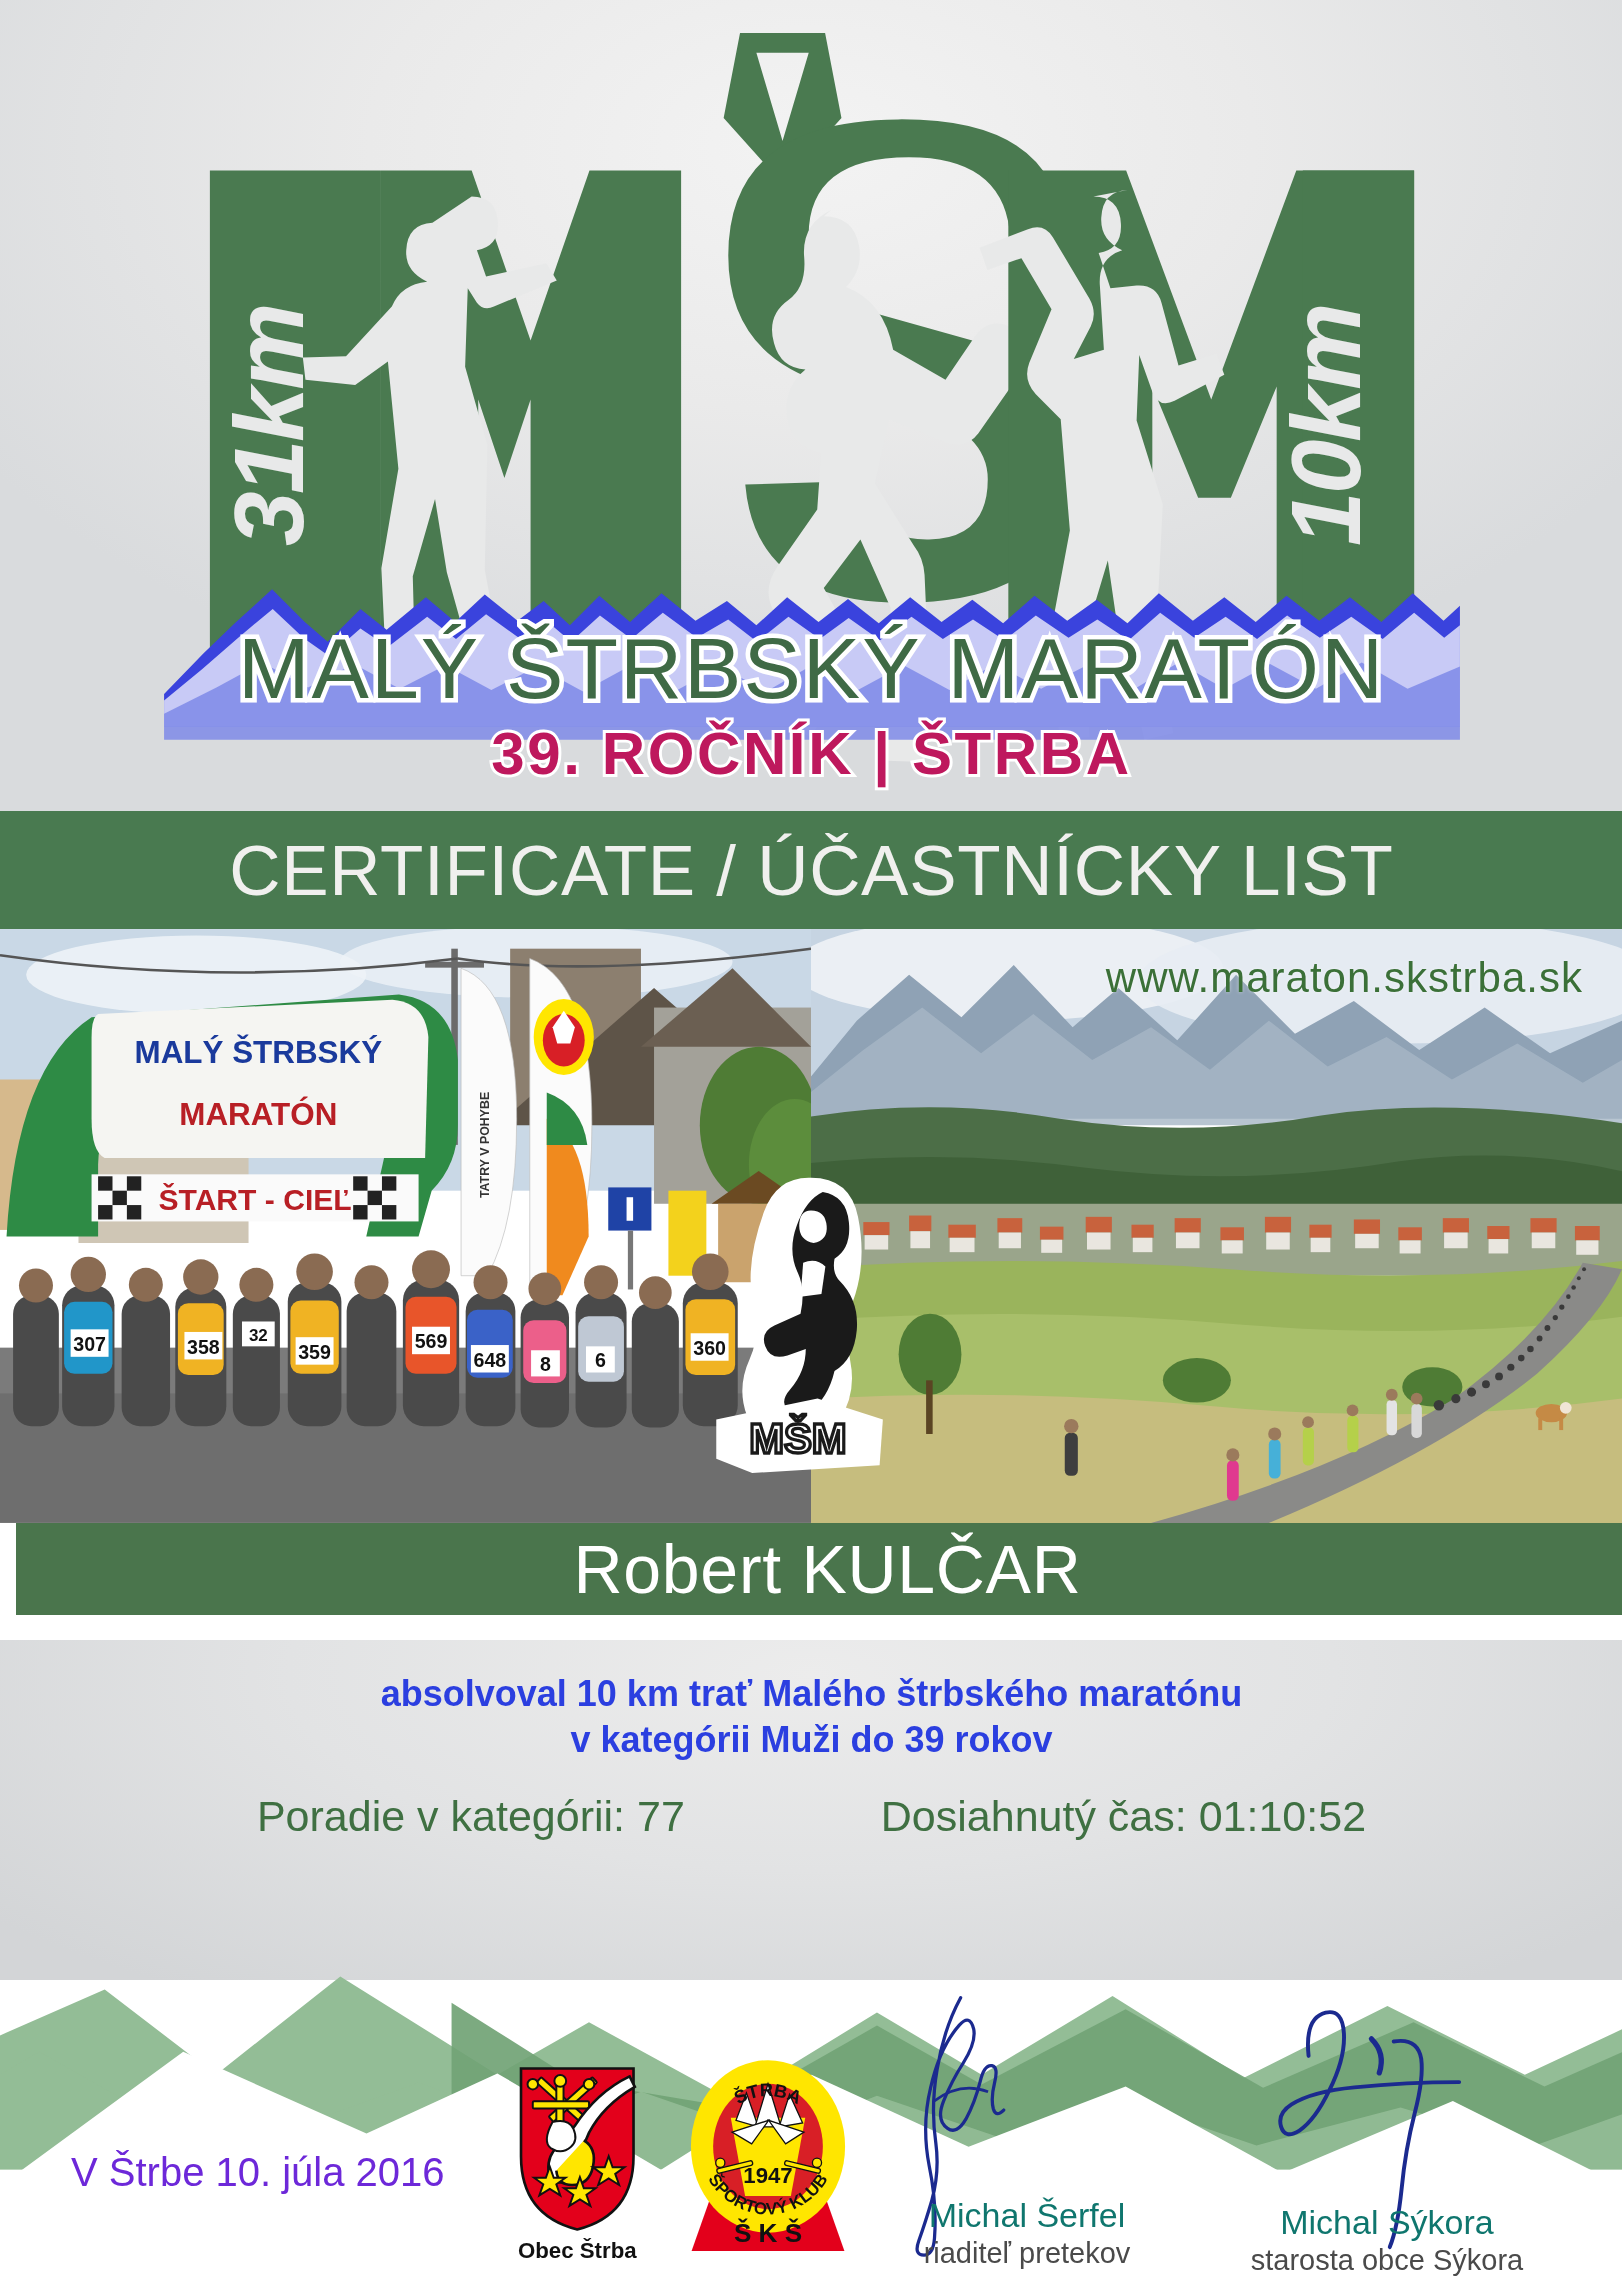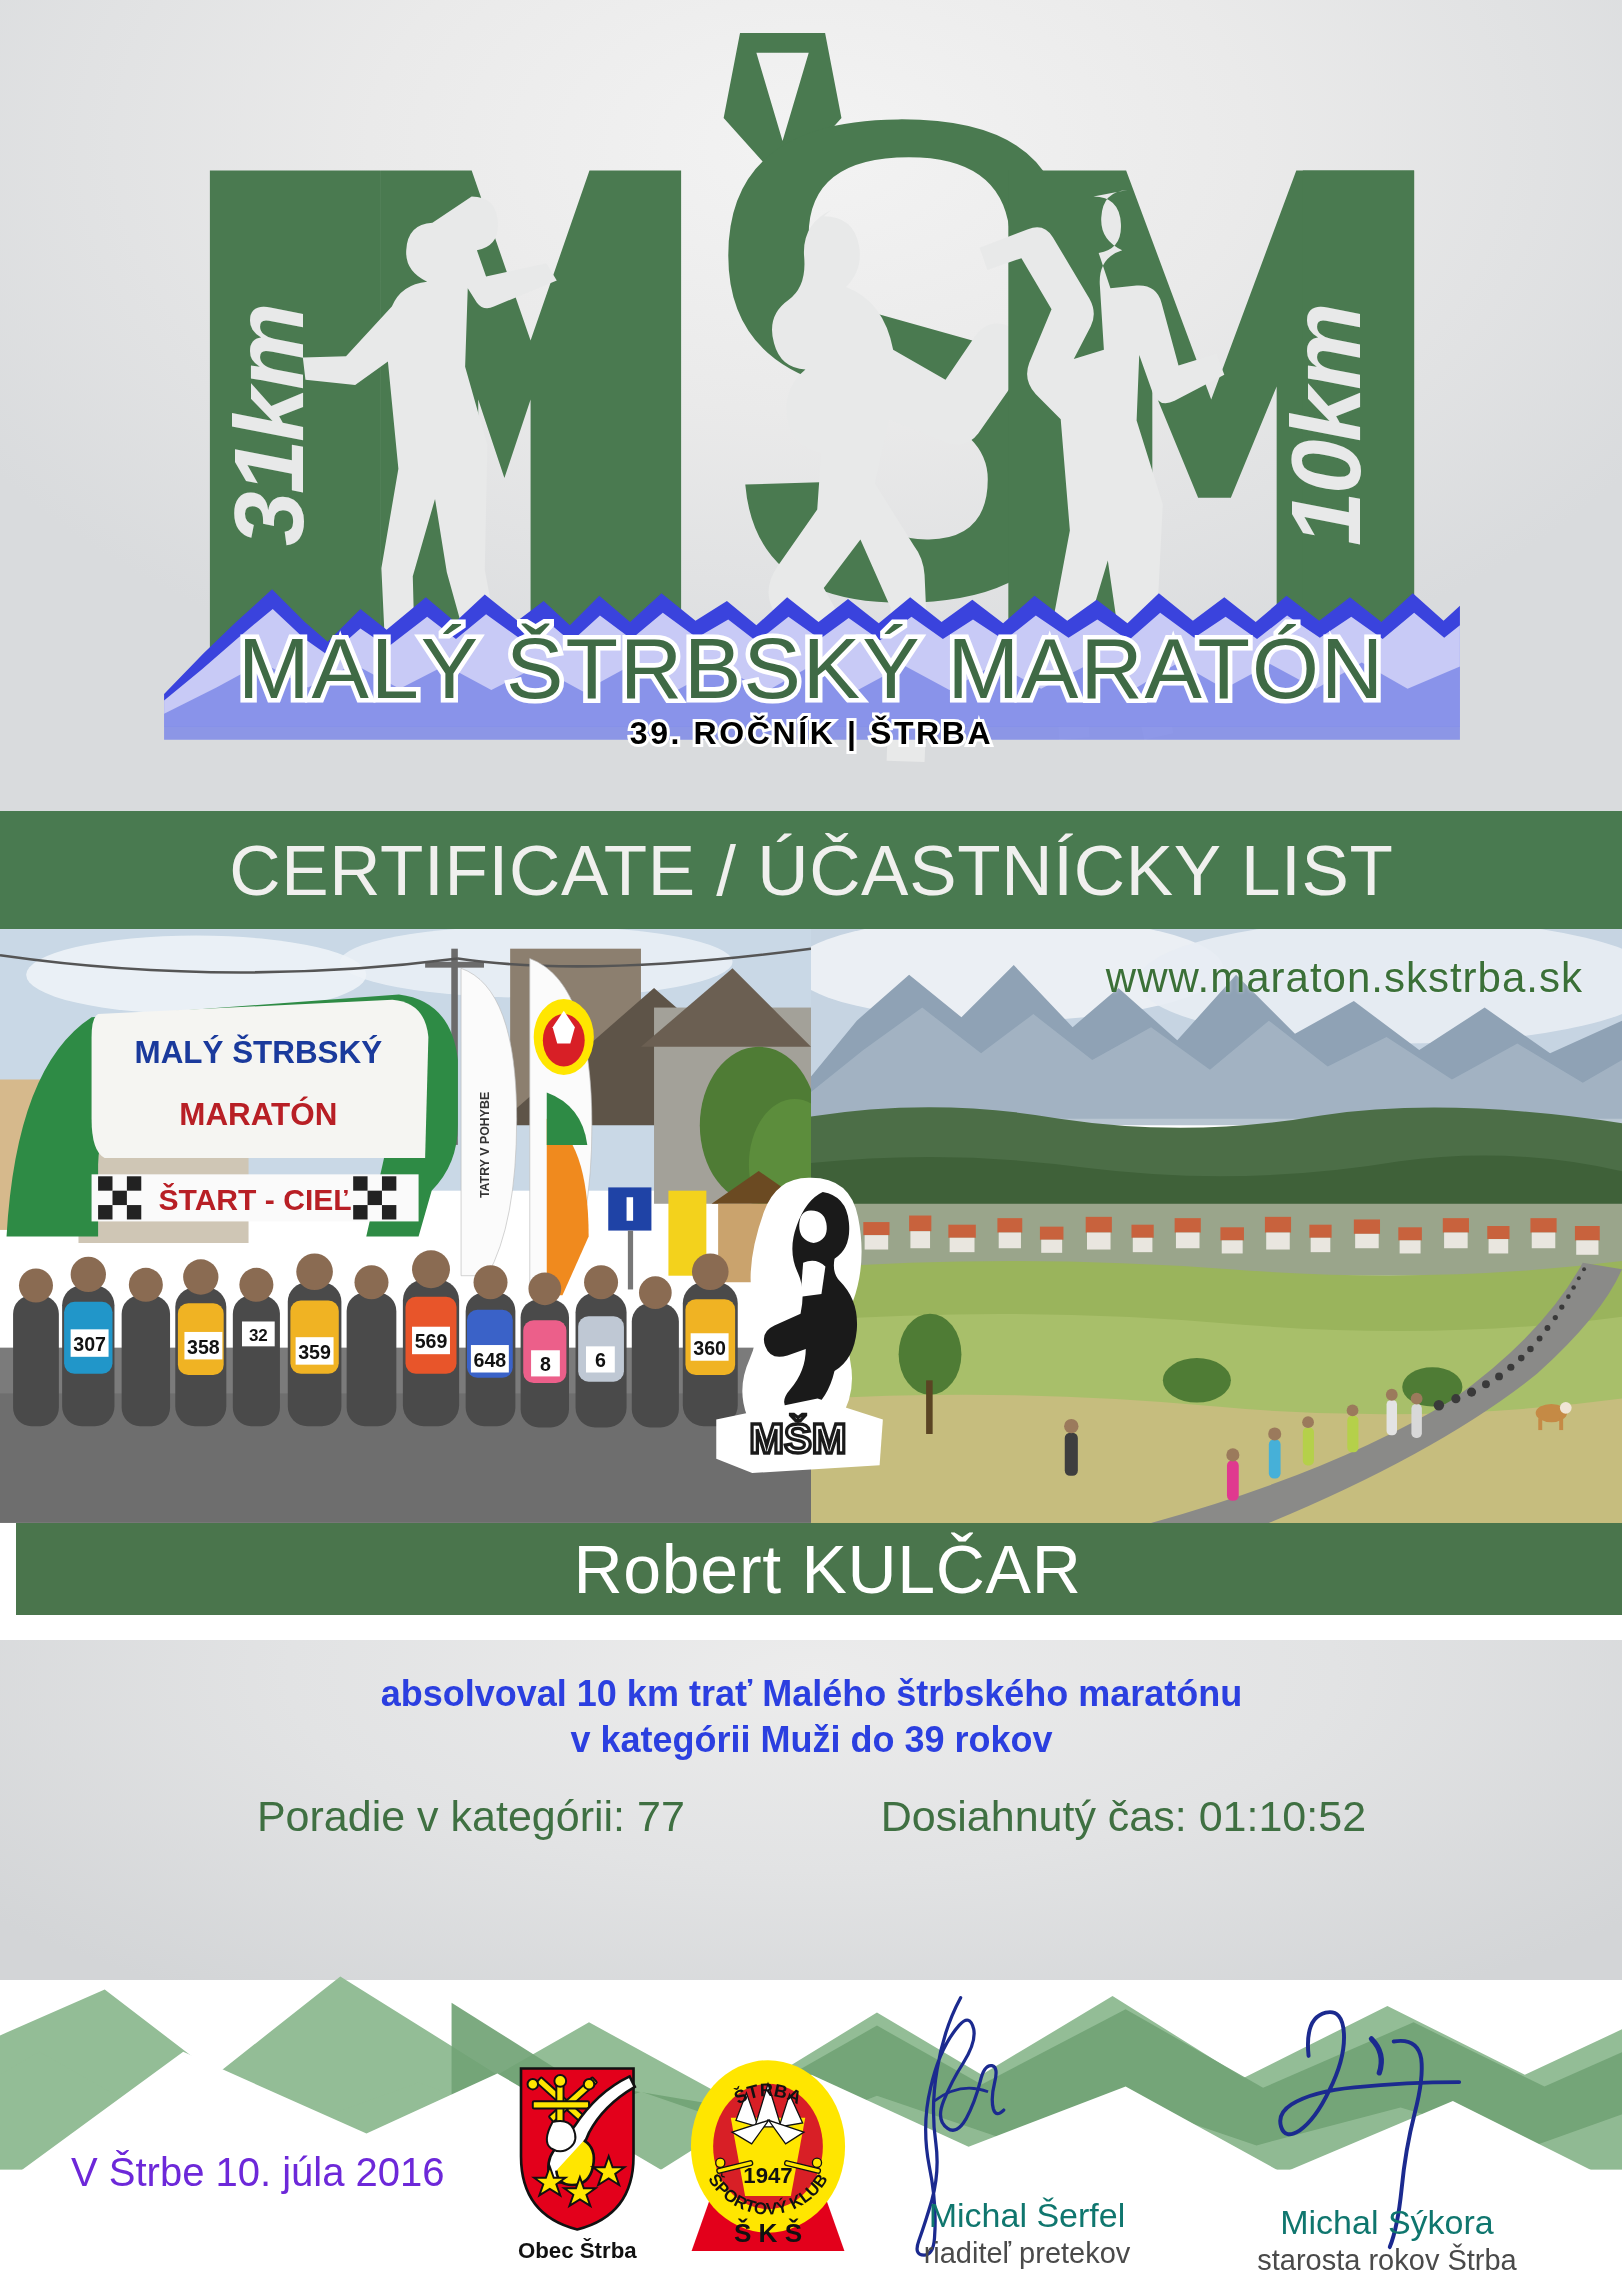--- a/index.html
+++ b/index.html
@@ -172,23 +172,23 @@
                  L570 968 L640 1006 L710 968 L780 1006 L850 968 L920 1006 L990 966 L1060 1004
                  L1130 966 L1200 1004 L1270 964 L1340 1002 L1410 966 L1480 1004 L1550 962
                  L1620 1002 L1690 964 L1760 1002 L1830 962 L1900 1002 L1980 968 L1980 1080 L0 1080 Z" fill="#7e8ae8" opacity="0.85"></path>
       </g>
     </svg>
 
     <div style="position:absolute;left:0;top:625px;width:1623px;text-align:center;">
       <div style="font-size:86px;font-weight:normal;color:#3f6a45;letter-spacing:2px;
                   -webkit-text-stroke:9.2px #ffffff;paint-order:stroke fill;
                   text-shadow:0 0 0 #fff;line-height:1;">MALÝ ŠTRBSKÝ MARATÓN</div>
-      <div style="font-size:32px;font-weight:bold;color:#000000;letter-spacing:2.6px;
+      <div style="font-size:60px;font-weight:bold;color:#be185d;letter-spacing:2.6px;
                   -webkit-text-stroke:5.9px #ffffff;paint-order:stroke fill;
-                  margin-top:6px;line-height:1;">39. ROČNÍK | ŠTRBA</div>
+                  margin-top:13px;line-height:1;">39. ROČNÍK | ŠTRBA</div>
     </div>
   </div>
 
   <div class="cert-band">
     <span class="cert-title">CERTIFICATE / ÚČASTNÍCKY LIST</span>
   </div>
 
   <div class="photo-strip">
 
     <div class="photo-left">
@@ -561,18 +561,18 @@
       <path d="M216 70 q22 22 12 52" fill="none" stroke="#1b2a8f" stroke-width="8" stroke-linecap="round"></path>
     </svg>
 
     <div class="sig-block sig-1">
       <div class="sig-name">Michal Šerfel</div>
       <div class="sig-role">riaditeľ pretekov</div>
     </div>
 
     <div class="sig-block sig-2">
       <div class="sig-name">Michal Sýkora</div>
-      <div class="sig-role">starosta rokov Štrba</div>
+      <div class="sig-role">starosta obce Sýkora</div>
     </div>
   </div>
 
 </div>
 
 
 </body></html>

